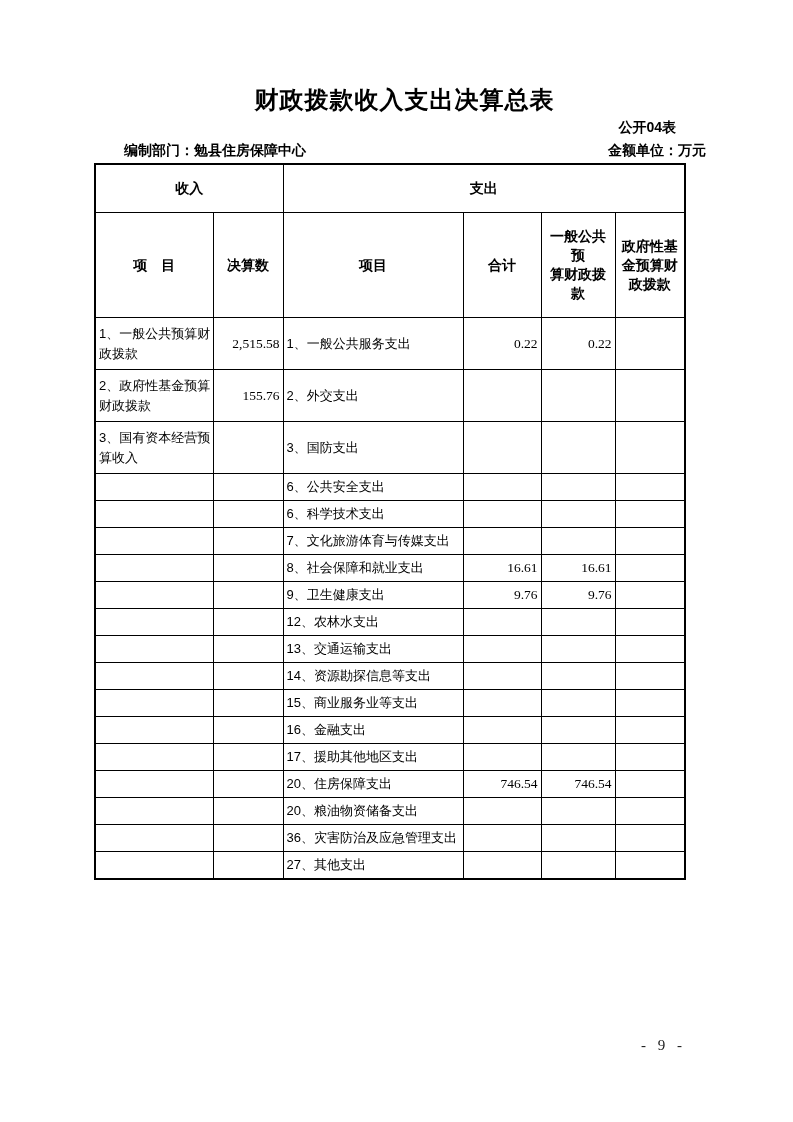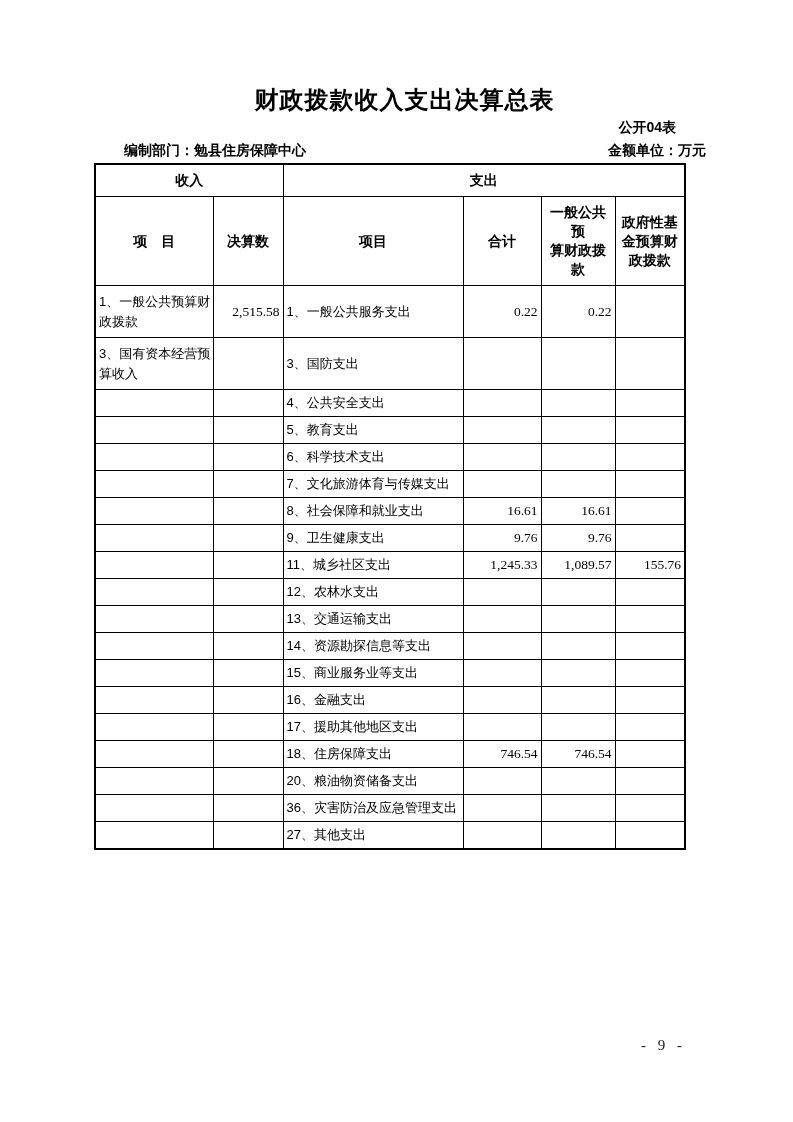--- a/index.html
+++ b/index.html
@@ -40,21 +40,21 @@
   .fiscal-table th, .fiscal-table td {
     border: 1px solid #000;
     vertical-align: middle;
     overflow: hidden;
   }
   .fiscal-table th {
     font-size: 14px; font-weight: bold;
     text-align: center;
     white-space: pre-line;
     line-height: 19px;
-    padding: 6px 2px;
+    padding: 14px 2px;
   }
   tr.sec-row { height: 25px; }
   tr.col-row { height: 69px; }
   tbody tr { height: 27px; }
   tbody tr.tall { height: 52px; padding-left: 20px; }
 
   td.c-item {
     font-size: 13px;
     text-align: left;
     padding: 1px 2px 1px 3px;
@@ -119,39 +119,39 @@
     <tbody>
         <tr class="tall">
           <td class="c-item">1、一般公共预算财政拨款</td>
           <td class="c-num">2,515.58</td>
           <td class="c-item">1、一般公共服务支出</td>
           <td class="c-num">0.22</td>
           <td class="c-num">0.22</td>
           <td class="c-num"></td>
         </tr>
         <tr class="tall">
+          <td class="c-item">2、政府性基金预算财政拨款</td>
+          <td class="c-num">155.76</td>
+          <td class="c-item">2、外交支出</td>
+          <td class="c-num"></td>
+          <td class="c-num"></td>
+          <td class="c-num"></td>
+        </tr>
+        <tr class="tall">
           <td class="c-item">3、国有资本经营预算收入</td>
           <td class="c-num"></td>
           <td class="c-item">3、国防支出</td>
           <td class="c-num"></td>
           <td class="c-num"></td>
           <td class="c-num"></td>
         </tr>
         <tr>
           <td class="c-item"></td>
           <td class="c-num"></td>
-          <td class="c-item">4、公共安全支出</td>
-          <td class="c-num"></td>
-          <td class="c-num"></td>
-          <td class="c-num"></td>
-        </tr>
-        <tr>
-          <td class="c-item"></td>
-          <td class="c-num"></td>
-          <td class="c-item">5、教育支出</td>
+          <td class="c-item">6、公共安全支出</td>
           <td class="c-num"></td>
           <td class="c-num"></td>
           <td class="c-num"></td>
         </tr>
         <tr>
           <td class="c-item"></td>
           <td class="c-num"></td>
           <td class="c-item">6、科学技术支出</td>
           <td class="c-num"></td>
           <td class="c-num"></td>
@@ -177,28 +177,20 @@
           <td class="c-item"></td>
           <td class="c-num"></td>
           <td class="c-item">9、卫生健康支出</td>
           <td class="c-num">9.76</td>
           <td class="c-num">9.76</td>
           <td class="c-num"></td>
         </tr>
         <tr>
           <td class="c-item"></td>
           <td class="c-num"></td>
-          <td class="c-item">11、城乡社区支出</td>
-          <td class="c-num">1,245.33</td>
-          <td class="c-num">1,089.57</td>
-          <td class="c-num">155.76</td>
-        </tr>
-        <tr>
-          <td class="c-item"></td>
-          <td class="c-num"></td>
           <td class="c-item">12、农林水支出</td>
           <td class="c-num"></td>
           <td class="c-num"></td>
           <td class="c-num"></td>
         </tr>
         <tr>
           <td class="c-item"></td>
           <td class="c-num"></td>
           <td class="c-item">13、交通运输支出</td>
           <td class="c-num"></td>
@@ -233,21 +225,21 @@
           <td class="c-item"></td>
           <td class="c-num"></td>
           <td class="c-item">17、援助其他地区支出</td>
           <td class="c-num"></td>
           <td class="c-num"></td>
           <td class="c-num"></td>
         </tr>
         <tr>
           <td class="c-item"></td>
           <td class="c-num"></td>
-          <td class="c-item">18、住房保障支出</td>
+          <td class="c-item">20、住房保障支出</td>
           <td class="c-num">746.54</td>
           <td class="c-num">746.54</td>
           <td class="c-num"></td>
         </tr>
         <tr>
           <td class="c-item"></td>
           <td class="c-num"></td>
           <td class="c-item">20、粮油物资储备支出</td>
           <td class="c-num"></td>
           <td class="c-num"></td>

